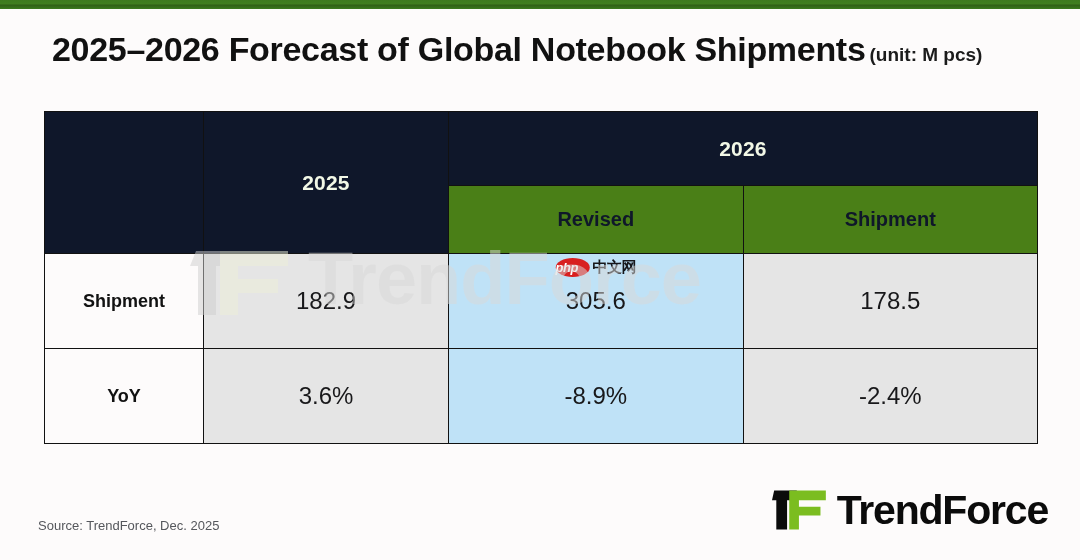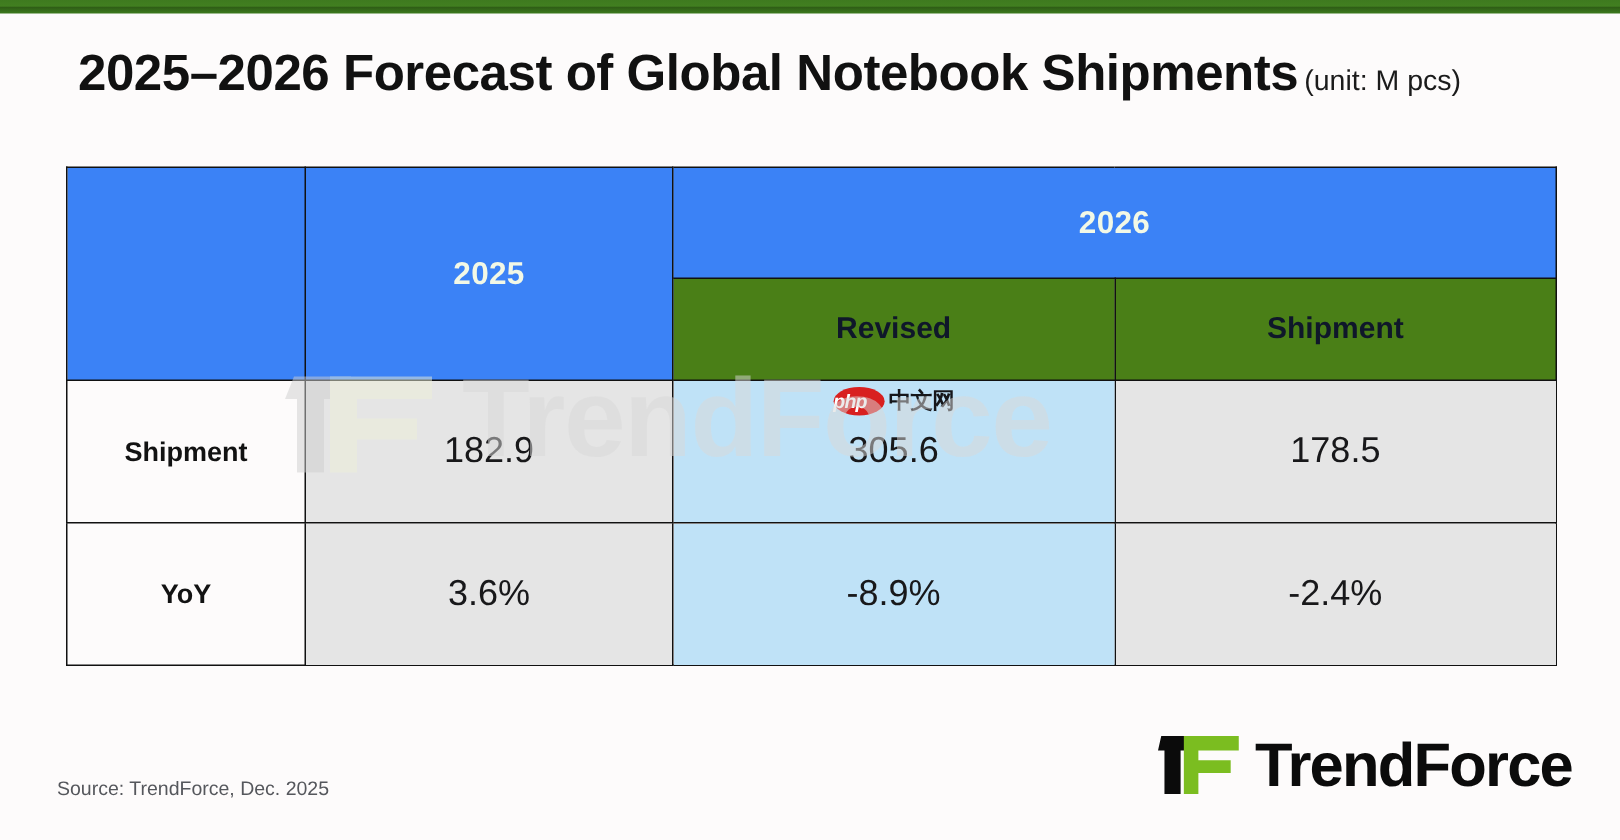--- a/index.html
+++ b/index.html
@@ -34,21 +34,21 @@
   }
   #title-main {
     font-size: 34px;
     font-weight: bold;
     color: #111111;
     letter-spacing: -0.3px;
     font-family: "Liberation Sans", sans-serif;
   }
   #title-unit {
     font-size: 19px;
-    font-weight: normal;
+    font-weight: bold;
     color: #1b1b1b;
     margin-left: 4px;
   }
 
   
   #watermark {
     position: absolute;
     left: 190px;
     top: 243px;
     width: 770px;
@@ -91,21 +91,21 @@
     height: 332px;
     table-layout: fixed;
   }
   table.fc td, table.fc th {
     border: 1.6px solid #111;
     padding: 0;
     text-align: center;
     vertical-align: middle;
   }
   .hd {
-    background: #3b82f6;
+    background: #0f172a;
     color: #f2f8e6;
     font-weight: bold;
     font-size: 21px;
     letter-spacing: 0.2px;
   }
   .hd-sub {
     background: #4a7f17;
     color: #0f172a;
     font-weight: bold;
     font-size: 20px;

